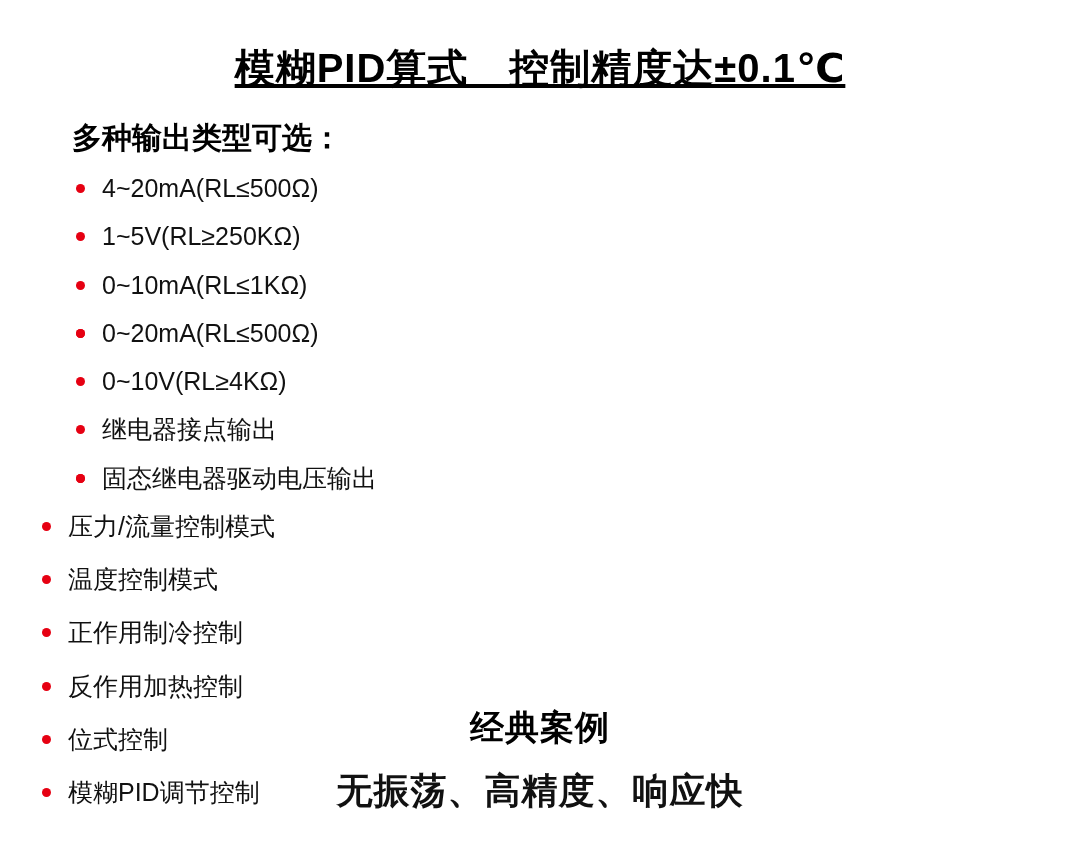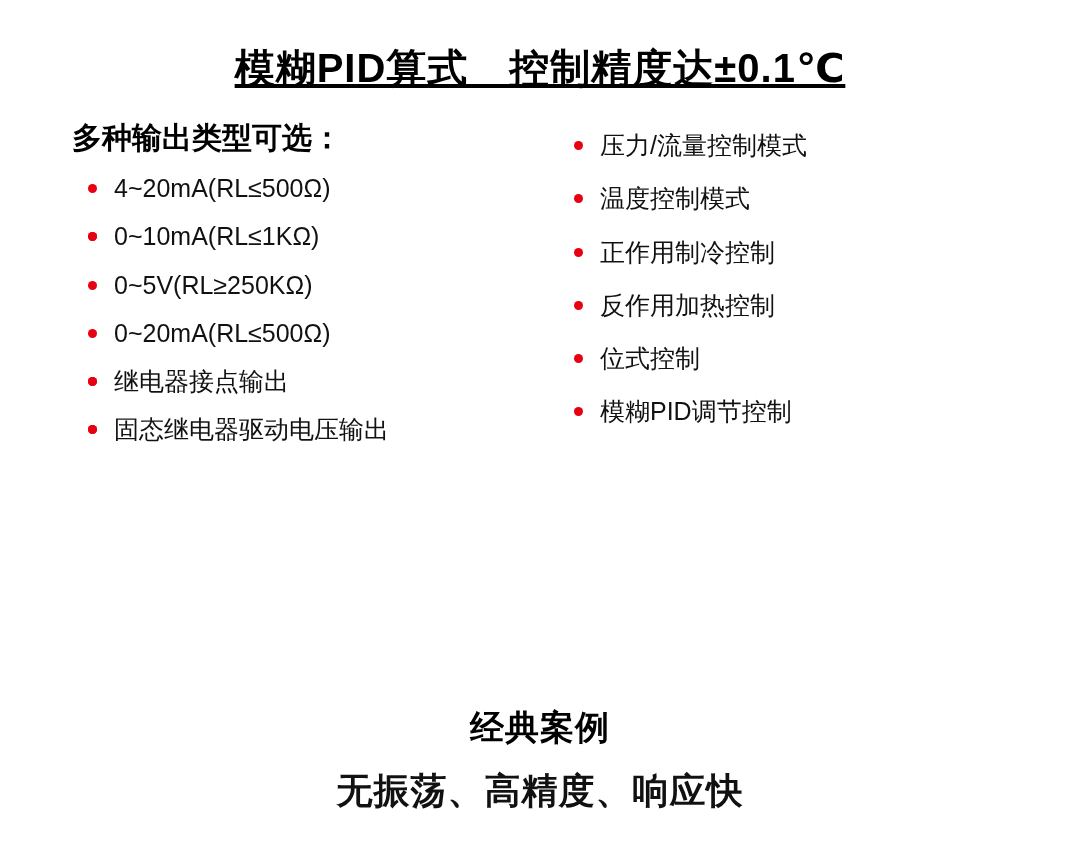--- a/index.html
+++ b/index.html
@@ -25,20 +25,21 @@
     font-size: 40px;
     font-weight: bold;
     letter-spacing: 1px;
     color: #000000;
     padding-top: 44px;
     line-height: 1.2;
     text-decoration: underline;
   }
   .columns {
     display: flex;
+    flex-direction: column;
     align-items: flex-start;
     padding: 26px 0 0 0;
   }
   .col-left {
     width: 520px;
     padding-left: 72px;
     box-sizing: border-box;
   }
   .col-right {
     width: 560px;
@@ -47,21 +48,21 @@
   }
   .col-heading {
     font-size: 30px;
     font-weight: bold;
     color: #000000;
     margin: 0 0 16px 0;
     line-height: 1.3;
   }
   ul.bullets {
     list-style: none;
-    margin: 12px;
+    margin: 0;
     padding: 0;
   }
   ul.bullets li {
     position: relative;
     padding-left: 30px;
     margin-bottom: 17px;
     font-size: 25px;
     line-height: 1.25;
     color: #111111;
     white-space: nowrap;
@@ -107,25 +108,25 @@
 <div class="page">
 
   <div class="main-title">模糊PID算式　控制精度达±0.1℃</div>
 
   <div class="columns">
 
     <div class="col-left">
       <div class="col-heading">多种输出类型可选：</div>
       <ul class="bullets">
         <li><span class="dot"></span><span>4~20mA(RL≤500Ω)</span></li>
+        <li><span class="dot"></span><span>1~5V(RL≥250KΩ)</span></li>
+        <li><span class="dot"></span><span>0~10mA(RL≤1KΩ)</span></li>
         <li><span class="dot"></span></li>
-        <li><span class="dot"></span><span>0~10mA(RL≤1KΩ)</span></li>
-        <li><span class="dot"></span><span>0~5V(RL≥250KΩ)</span></li>
         <li><span class="dot"></span><span>0~20mA(RL≤500Ω)</span></li>
-        <li><span class="dot"></span></li>
+        <li><span class="dot"></span><span>0~10V(RL≥4KΩ)</span></li>
         <li><span class="dot"></span><span>继电器接点输出</span></li>
         <li><span class="dot"></span></li>
         <li><span class="dot"></span><span>固态继电器驱动电压输出</span></li>
       </ul>
     </div>
 
     <div class="col-right">
       <ul class="bullets">
         <li><span class="dot"></span><span>压力/流量控制模式</span></li>
         <li><span class="dot"></span><span>温度控制模式</span></li>

